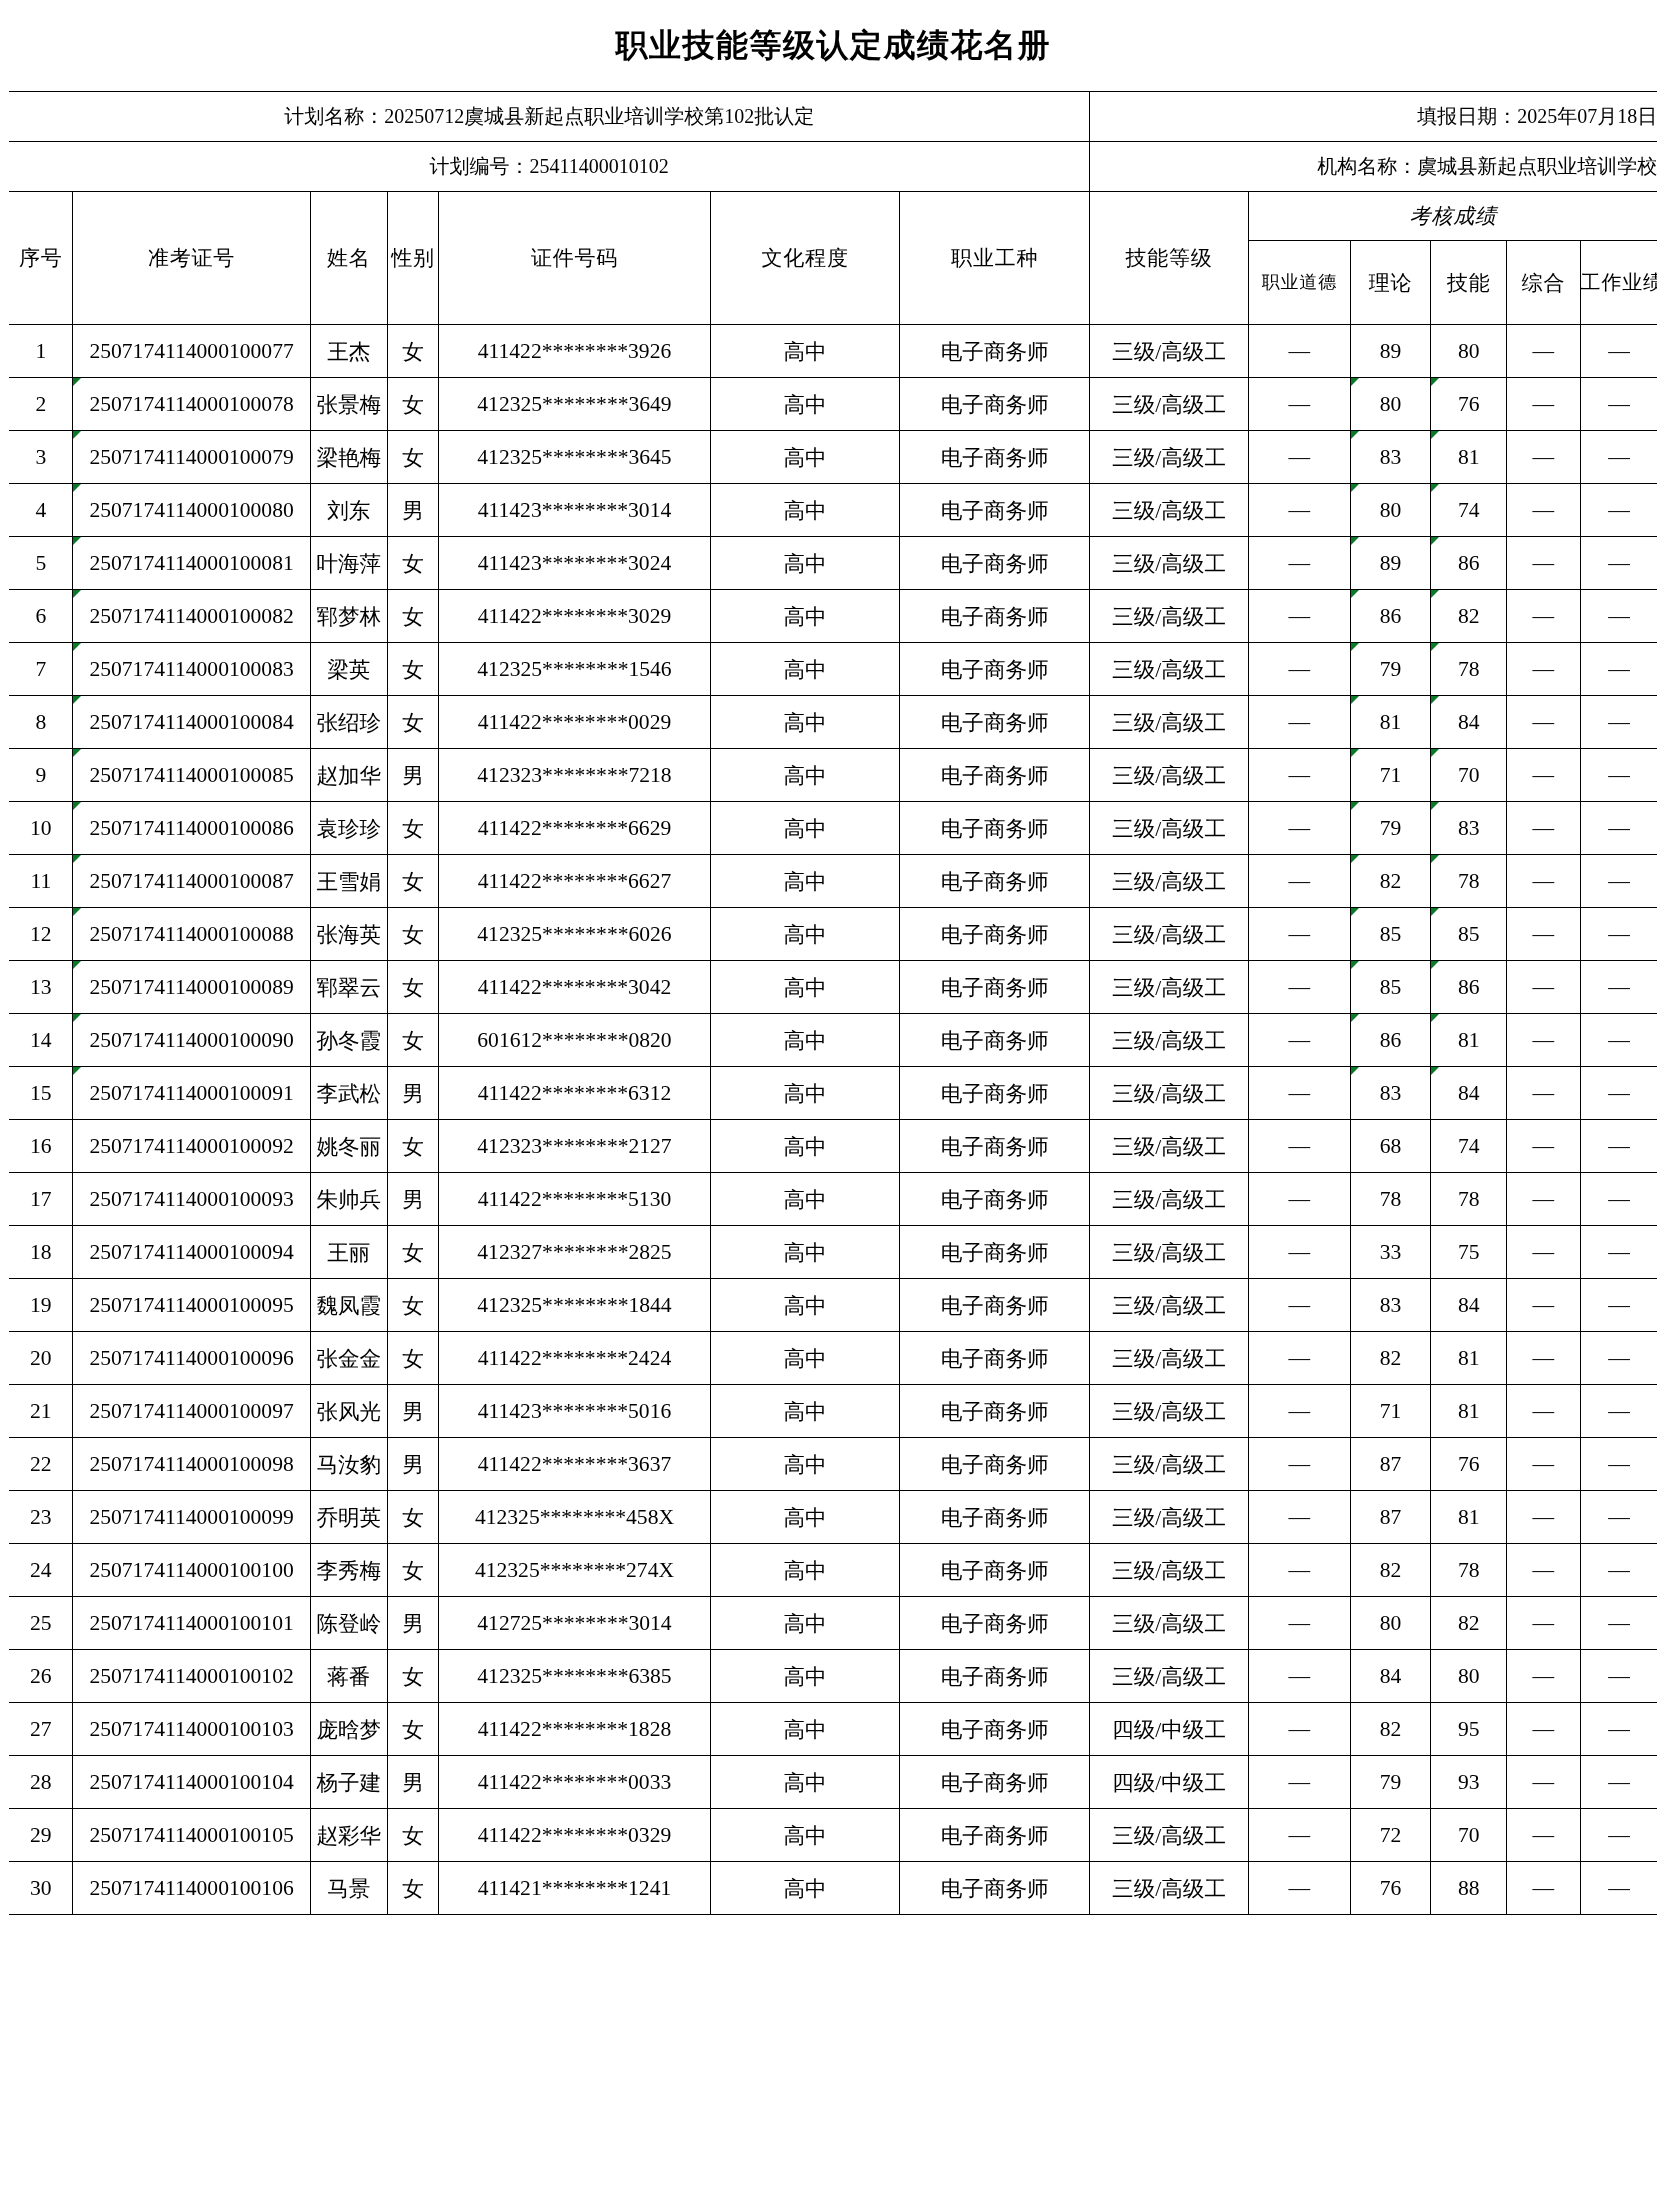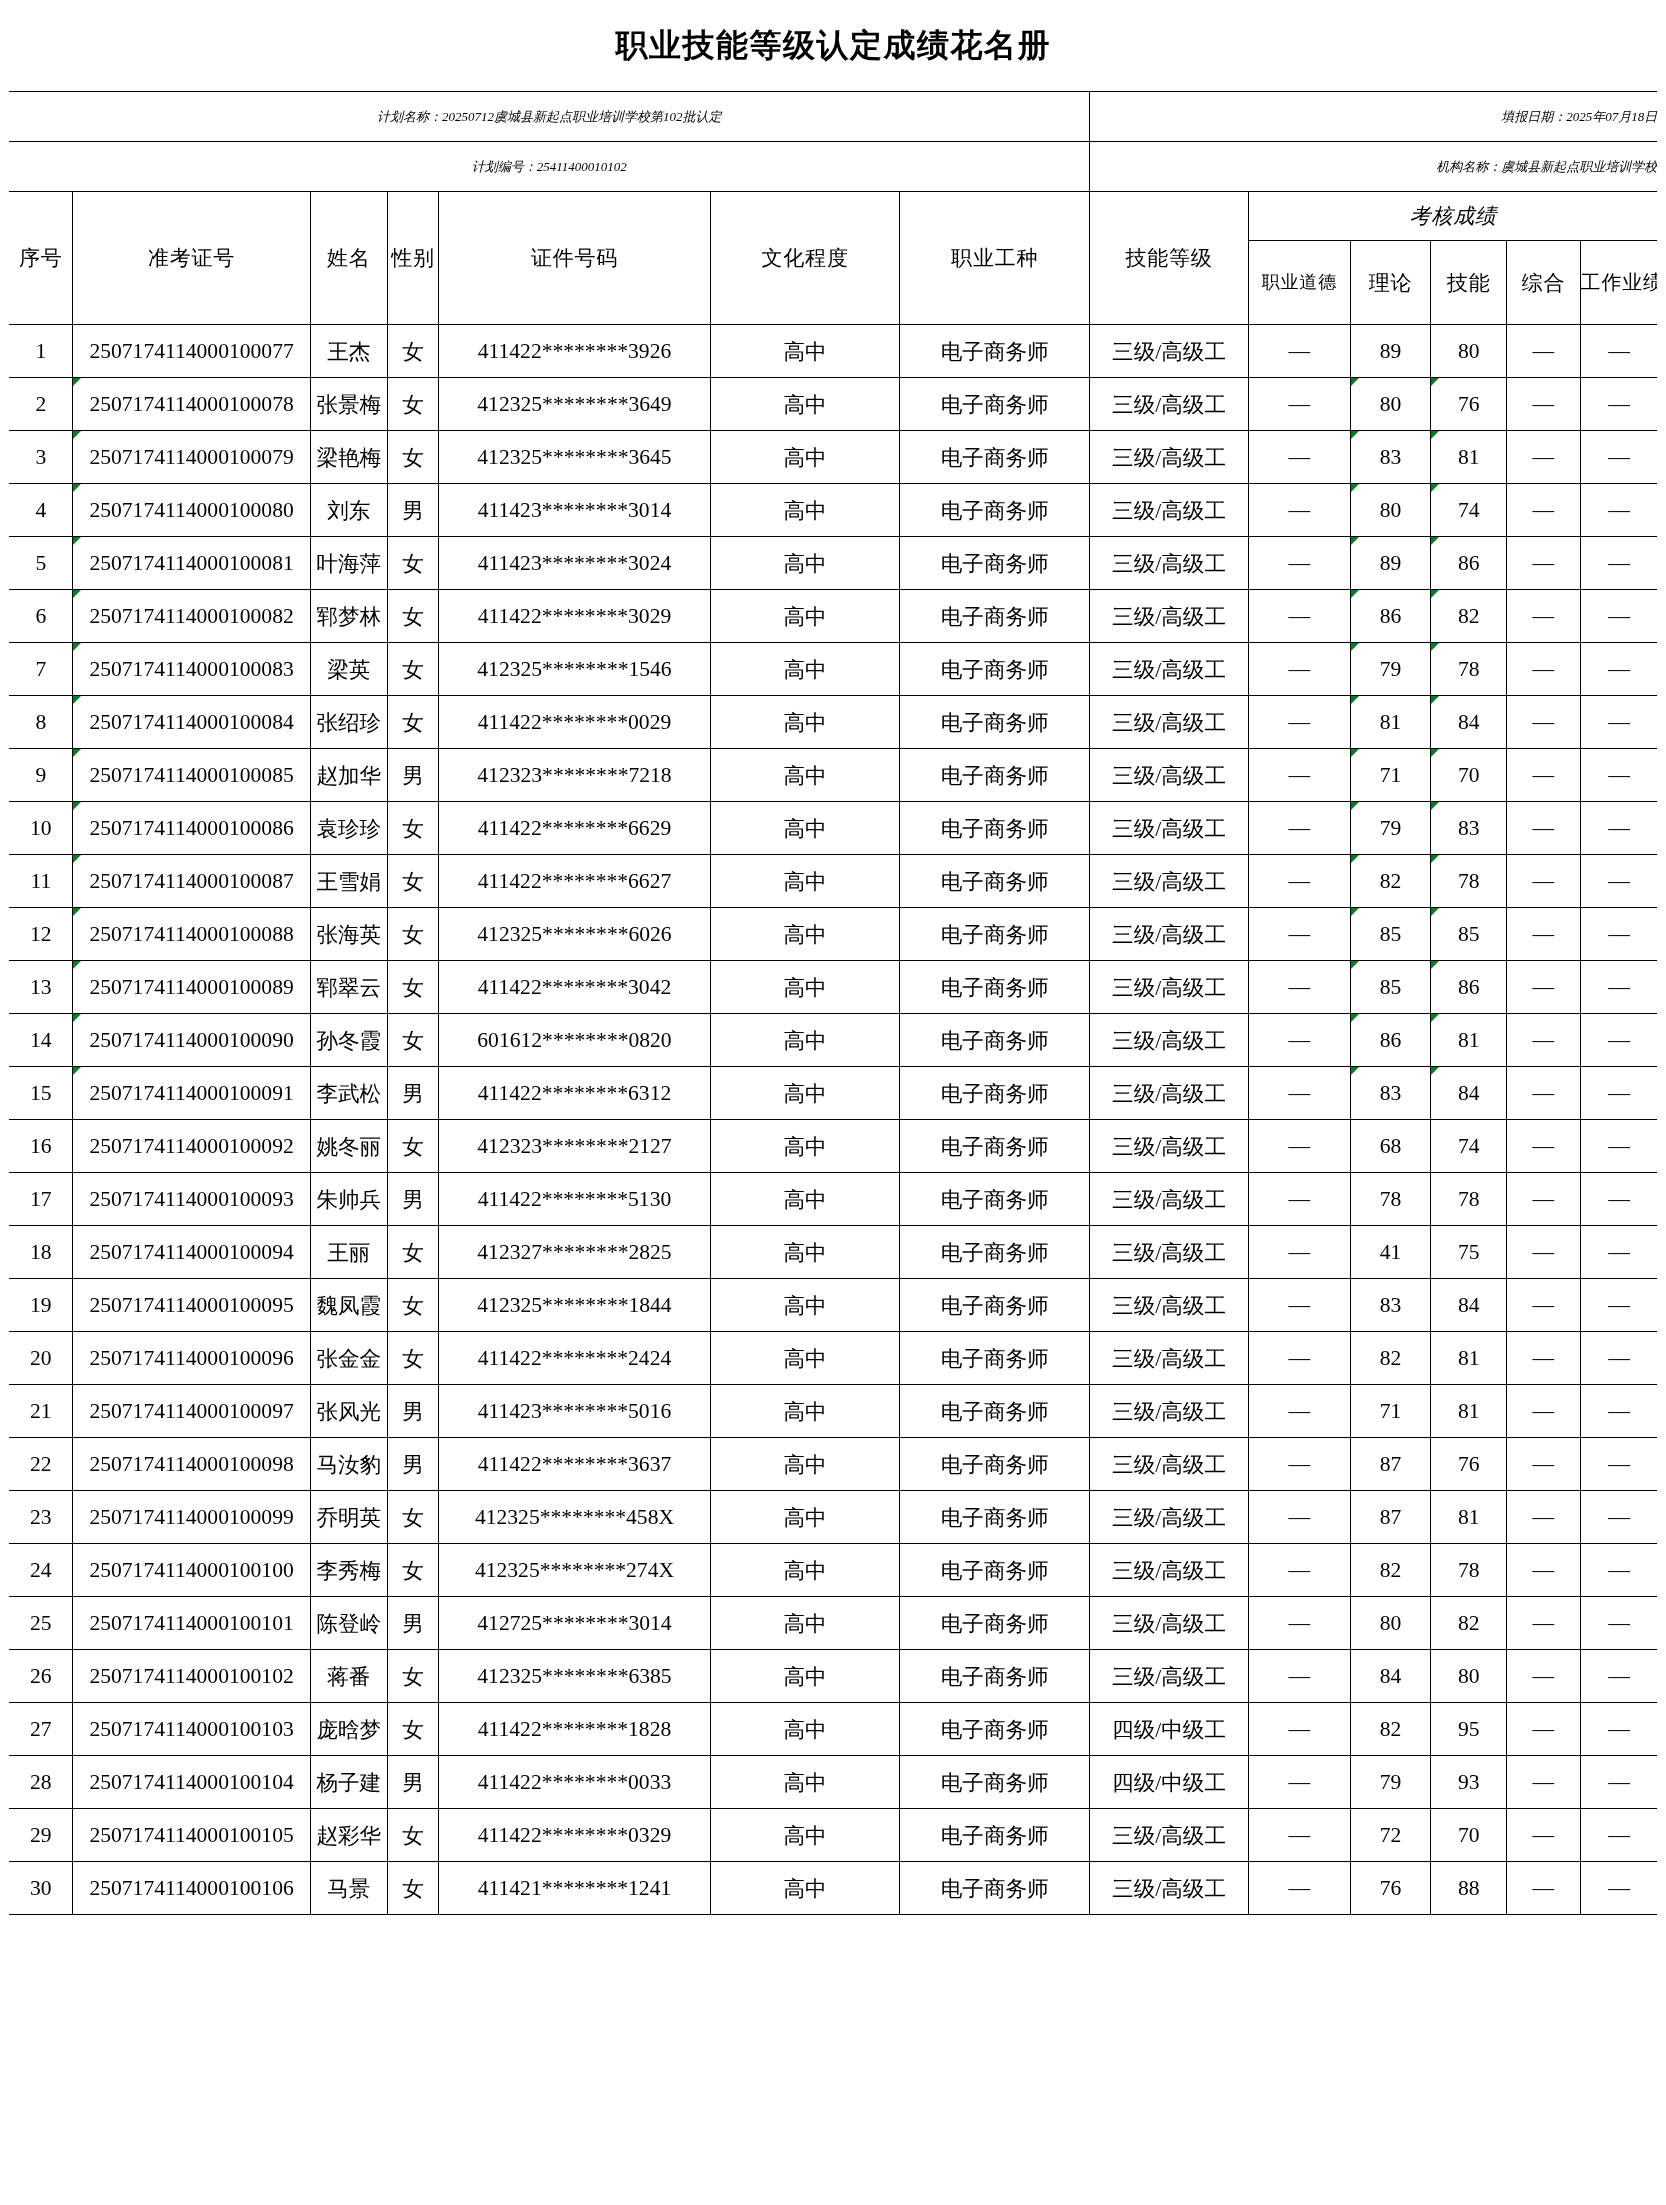--- a/index.html
+++ b/index.html
@@ -51,24 +51,23 @@
   .title-text {
     font-size: 32px;
     font-weight: bold;
     letter-spacing: 1.5px;
     line-height: 91px;
   }
 
   
   .info-cell {
     height: 49px;
-    font-size: 13px;
+    font-size: 20px;
     text-align: left;
     padding: 0 10.8px;
-    font-style: italic;
   }
   .info-cell.right {
     text-align: right;
   }
   .info-row-1 td { border-top: none !important; }
   .info-cell.edge-left { border-left: none !important; }
   .info-cell.edge-right { border-right: none !important; }
 
   
   .hdr {
@@ -452,21 +451,21 @@
         <tr class="data-row">
           <td class="c-seq left-none"><span>18</span></td>
           <td class="c-admit"><span>2507174114000100094</span></td>
           <td class="c-name"><span>王丽</span></td>
           <td class="c-sex"><span>女</span></td>
           <td class="c-id"><span>412327********2825</span></td>
           <td class="c-edu"><span>高中</span></td>
           <td class="c-occ"><span>电子商务师</span></td>
           <td class="c-lvl"><span>三级/高级工</span></td>
           <td class="dash"><span>—</span></td>
-          <td class="c-score"><span>41</span></td>
+          <td class="c-score"><span>33</span></td>
           <td class="c-score"><span>75</span></td>
           <td class="dash"><span>—</span></td>
           <td class="dash right-none"><span>—</span></td>
         </tr>
         <tr class="data-row">
           <td class="c-seq left-none"><span>19</span></td>
           <td class="c-admit"><span>2507174114000100095</span></td>
           <td class="c-name"><span>魏凤霞</span></td>
           <td class="c-sex"><span>女</span></td>
           <td class="c-id"><span>412325********1844</span></td>

